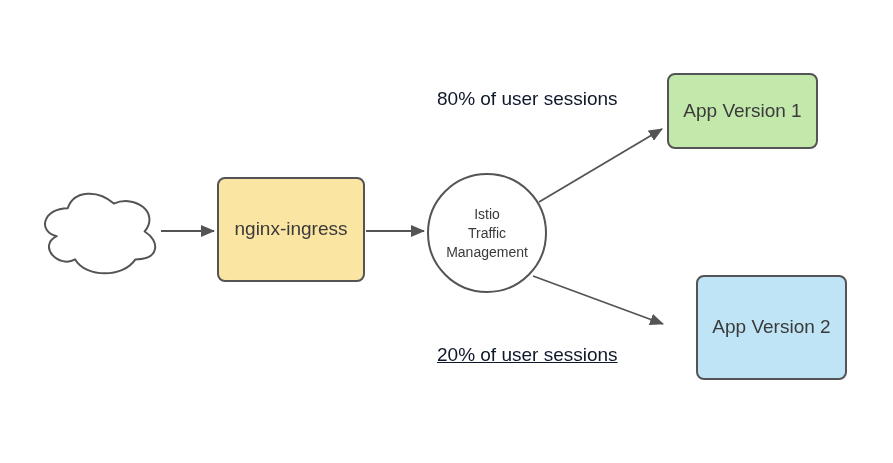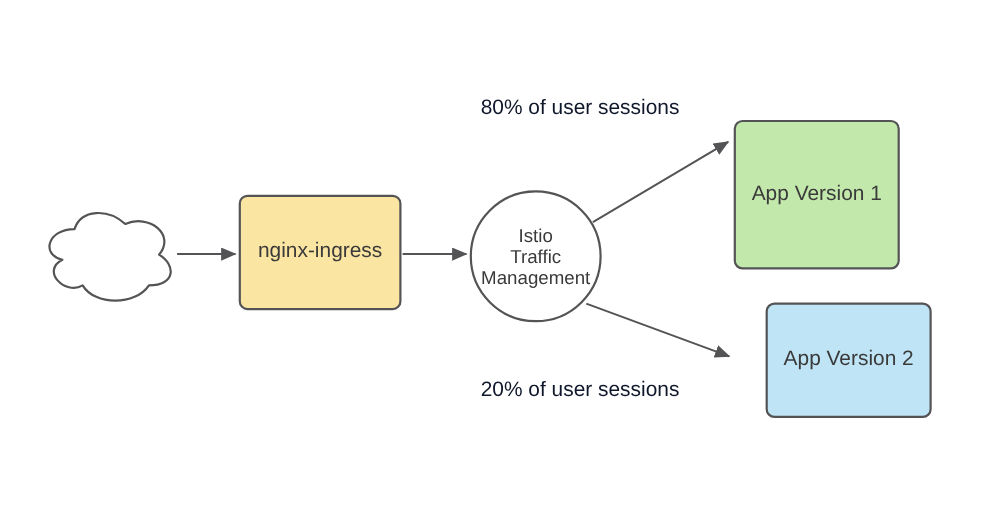--- a/index.html
+++ b/index.html
@@ -40,54 +40,54 @@
   .node-ingress {
     left: 217px;
     top: 177px;
     width: 148px;
     height: 105px;
   }
   .node-app1 {
     left: 667px;
     top: 73px;
     width: 151px;
-    height: 136px;
-    margin-top: 36px;
+    height: 76px;
   }
   .node-app2 {
     left: 696px;
     top: 275px;
     width: 151px;
     height: 105px;
   }
   .node-istio {
     left: 427px;
     top: 173px;
     width: 120px;
     height: 120px;
     border-radius: 50%;
     background: #ffffff;
-    font-size: 17px;
+    font-size: 14px;
     line-height: 19px;
     white-space: pre-line;
   }
   .edge-label {
     position: absolute;
     color: #0f172a;
     font-size: 19px;
     line-height: 22px;
     white-space: nowrap;
   }
   .edge-label-80 {
     left: 437px;
     top: 88px;
   }
   .edge-label-20 {
     left: 437px;
     top: 344px;
+    text-decoration: underline;
   }
 </style>
 </head>
 <body>
 
 <div class="canvas">
 
   <svg class="edges-layer" width="893" height="463" viewBox="0 0 893 463" xmlns="http://www.w3.org/2000/svg">
     <defs>
       <marker id="arrowhead" markerUnits="userSpaceOnUse" markerWidth="14" markerHeight="12" refX="13" refY="6" orient="auto">

